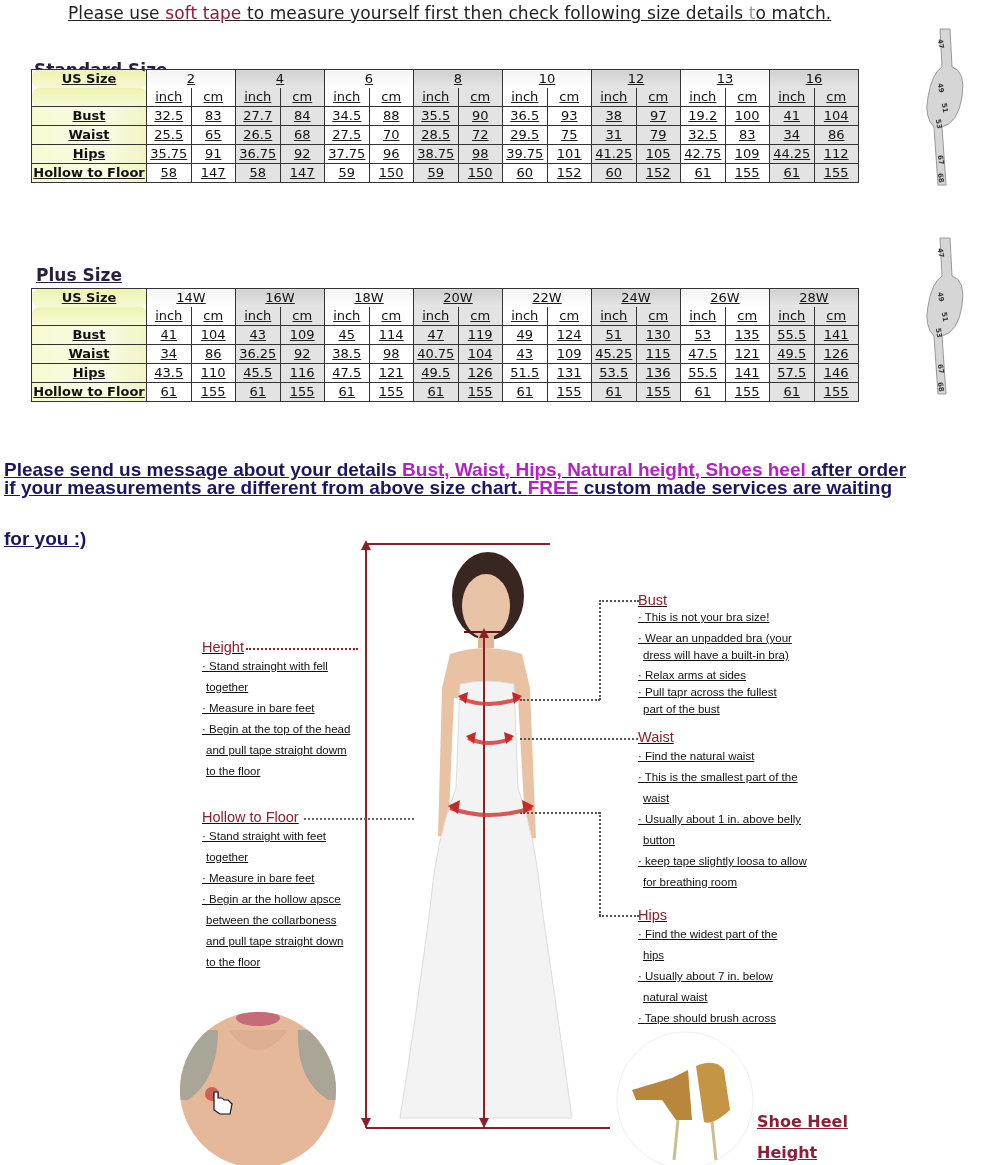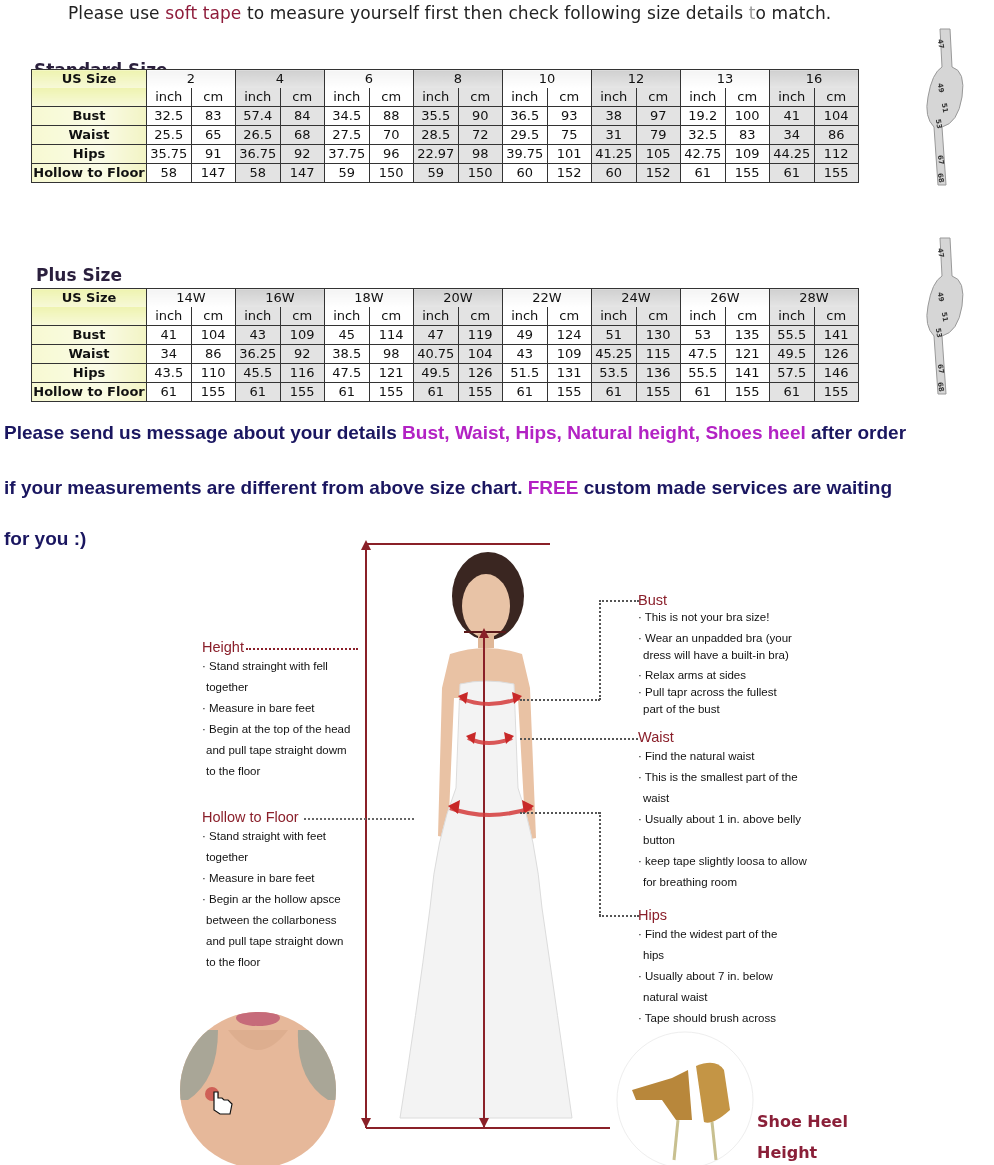--- a/index.html
+++ b/index.html
@@ -1,25 +1,25 @@
 <!DOCTYPE html>
 <html><head>
 <meta charset="utf-8">
 <style>
   html,body{margin:0;padding:0;background:#fff;}
   body{width:994px;height:1165px;position:relative;overflow:hidden;font-family:"DejaVu Sans",sans-serif;color:#222;}
-  .abs{position:absolute;}
+  .abs{position:absolute;text-decoration:underline;}
   .intro{left:68px;top:3px;font-size:17px;color:#222;white-space:nowrap;letter-spacing:0.1px;}
   .intro .hl{color:#8e1b3a;}
   .intro .faint{color:#999;}
   .sect-title{font-weight:bold;font-size:17px;color:#2a1f3d;}
   table.size{border-collapse:collapse;font-family:"DejaVu Sans",sans-serif;font-size:13px;color:#111;}
   table.size td{border:1px solid #333;text-align:center;height:18px;padding:0;line-height:18px;}
   table.size td.lbl{background:linear-gradient(90deg,#f7f9d2 0%,#fafbe6 60%,#f2f4c4 100%);font-weight:bold;width:114px;}
-  table.size td.lbl.hdr{background:linear-gradient(180deg,#eef3b0 0%,#f7f9d8 100%);}
+  table.size td.lbl.hdr{background:linear-gradient(180deg,#eef3b0 0%,#f7f9d8 100%);border-radius:7px;}
   table.size td.g0{background:#ffffff;}
   table.size td.g1{background:#e3e3e3;}
   table.size td.sz.g0{background:linear-gradient(180deg,#f4f4f4,#ffffff);}
   table.size td.sz.g1{background:linear-gradient(180deg,#d0d0d0,#e6e6e6);}
   table.size td.sub{border-top:none;}
   table.size td.szcell{border-bottom:none;}
   .tape{width:46px;height:160px;}
   .msg{left:4px;font-family:"Liberation Sans",sans-serif;font-weight:bold;font-size:19px;color:#1a1660;white-space:nowrap;}
   .msg .pk{color:#b322c4;}
   .note{font-family:"Liberation Sans",sans-serif;font-size:11.5px;color:#111;line-height:21px;}
@@ -67,21 +67,21 @@
           <td class="sub g1" style="width:43px">cm</td>
           <td class="sub g0" style="width:43px">inch</td>
           <td class="sub g0" style="width:43px">cm</td>
           <td class="sub g1" style="width:43px">inch</td>
           <td class="sub g1" style="width:43px">cm</td>
         </tr>
         <tr>
           <td class="lbl">Bust</td>
           <td class="g0">32.5</td>
           <td class="g0">83</td>
-          <td class="g1">57.4</td>
+          <td class="g1">27.7</td>
           <td class="g1">84</td>
           <td class="g0">34.5</td>
           <td class="g0">88</td>
           <td class="g1">35.5</td>
           <td class="g1">90</td>
           <td class="g0">36.5</td>
           <td class="g0">93</td>
           <td class="g1">38</td>
           <td class="g1">97</td>
           <td class="g0">19.2</td>
@@ -109,21 +109,21 @@
           <td class="g1">86</td>
         </tr>
         <tr>
           <td class="lbl">Hips</td>
           <td class="g0">35.75</td>
           <td class="g0">91</td>
           <td class="g1">36.75</td>
           <td class="g1">92</td>
           <td class="g0">37.75</td>
           <td class="g0">96</td>
-          <td class="g1">22.97</td>
+          <td class="g1">38.75</td>
           <td class="g1">98</td>
           <td class="g0">39.75</td>
           <td class="g0">101</td>
           <td class="g1">41.25</td>
           <td class="g1">105</td>
           <td class="g0">42.75</td>
           <td class="g0">109</td>
           <td class="g1">44.25</td>
           <td class="g1">112</td>
         </tr>
@@ -283,21 +283,21 @@
       <text x="16" y="16" transform="rotate(80 18 14)">47</text>
       <text x="16" y="60" transform="rotate(80 18 58)">49</text>
       <text x="20" y="80" transform="rotate(80 22 78)">51</text>
       <text x="14" y="96" transform="rotate(80 16 94)">53</text>
       <text x="16" y="132" transform="rotate(80 18 130)">67</text>
       <text x="16" y="150" transform="rotate(80 18 148)">68</text>
     </g>
   </svg>
 </div>
 
-<div class="abs msg" style="top:422px;">
+<div class="abs msg" style="top:459px;">
   <span>Please send us message about your details </span><span class="pk">Bust, Waist, Hips, Natural height, Shoes heel</span><span> after order</span>
 </div>
 <div class="abs msg" style="top:477px;">
   <span>if your measurements are different from above size chart. </span><span class="pk">FREE</span><span> custom made services are waiting</span>
 </div>
 <div class="abs msg" style="top:528px;">for you :)</div>
 
 <div class="abs" style="left:360px;top:538px;width:250px;height:600px;">
   <svg width="250" height="600" viewBox="0 0 250 600">
 

